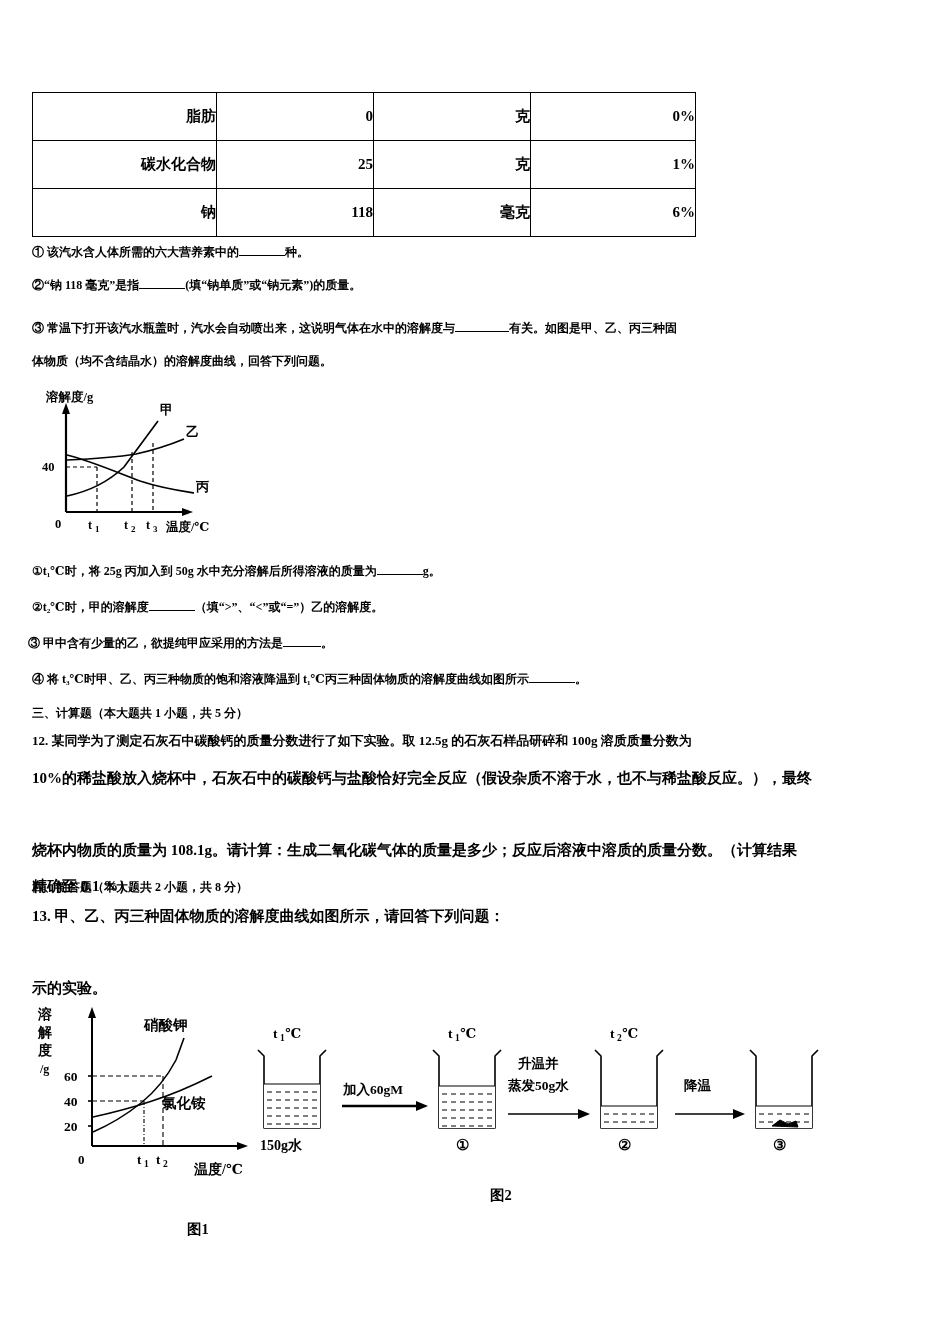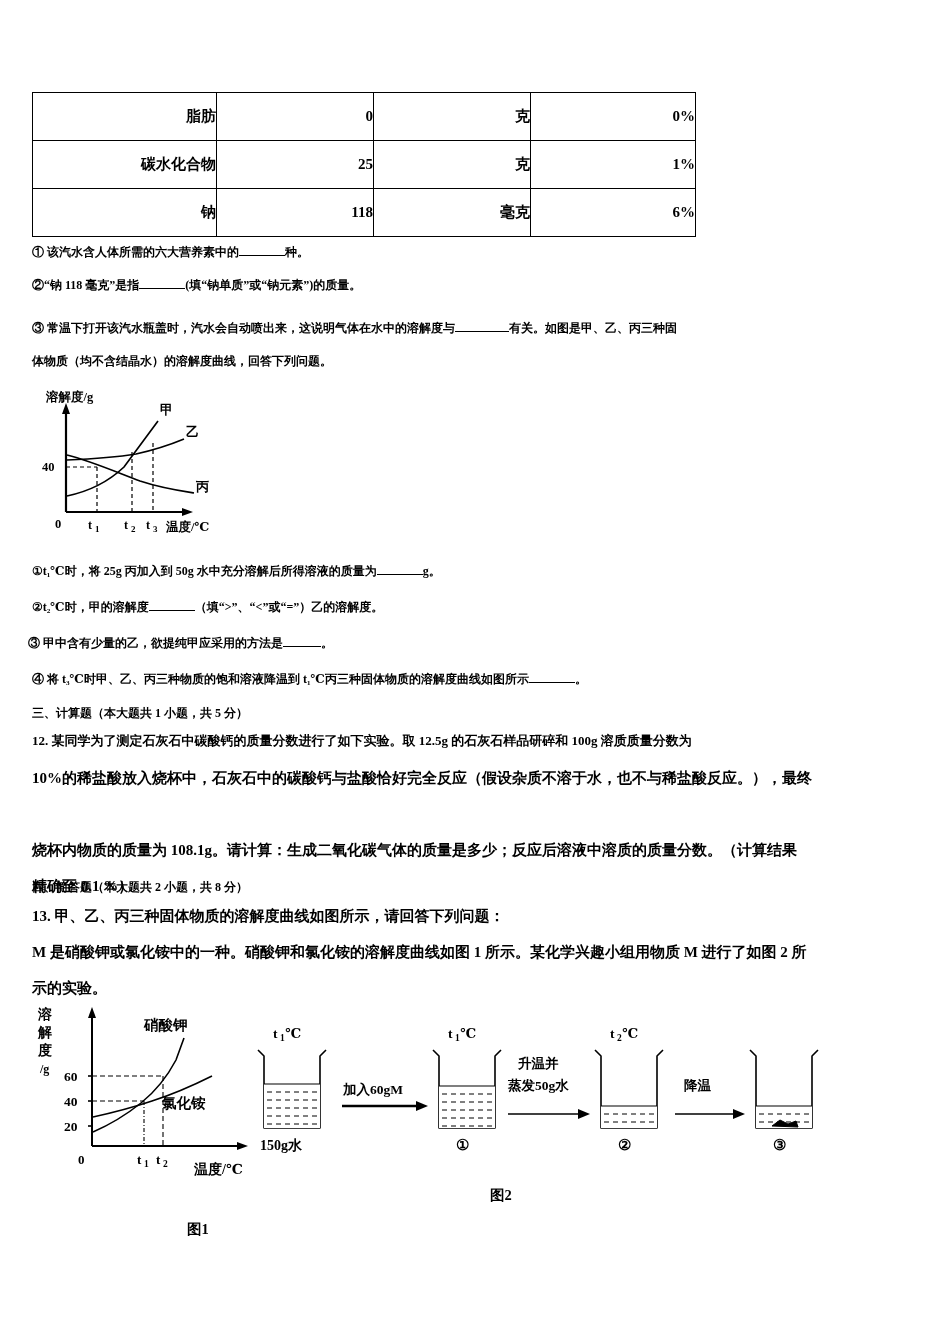--- a/index.html
+++ b/index.html
@@ -186,21 +186,20 @@
   </div>
 
   <div class="para" style="left:32px; top:707px;">三、计算题（本大题共 1 小题，共 5 分）</div>
   <div class="para" style="left:32px; top:734px; font-size:13px;">12. 某同学为了测定石灰石中碳酸钙的质量分数进行了如下实验。取 12.5g 的石灰石样品研碎和 100g 溶质质量分数为</div>
   <div class="para" style="left:32px; top:770px; font-size:15px;">10%的稀盐酸放入烧杯中，石灰石中的碳酸钙与盐酸恰好完全反应（假设杂质不溶于水，也不与稀盐酸反应。），最终</div>
   <div class="para" style="left:32px; top:806px; font-size:15px;margin-top:36px;">烧杯内物质的质量为 108.1g。请计算：生成二氧化碳气体的质量是多少；反应后溶液中溶质的质量分数。（计算结果</div>
   <div class="para" style="left:32px; top:842px; font-size:15px;margin-top:36px;">精确至 0.1 %）</div>
 
   <div class="para" style="left:32px; top:881px;">四、简答题（本大题共 2 小题，共 8 分）</div>
   <div class="para" style="left:32px; top:908px; font-size:15px;">13. 甲、乙、丙三种固体物质的溶解度曲线如图所示，请回答下列问题：</div>
-  <div class="para" style="left:32px; top:944px; font-size:15px;">M 是硝酸钾或氯化铵中的一种。硝酸钾和氯化铵的溶解度曲线如图 1 所示。某化学兴趣小组用物质 M 进行了如图 2 所</div>
   <div class="para" style="left:32px; top:980px; font-size:15px;">示的实验。</div>
 
   <div class="fig1">
     <svg width="250" height="175" viewBox="0 0 250 175">
 
       <text x="4" y="17" font-size="14" font-weight="bold">溶</text>
       <text x="4" y="35" font-size="14" font-weight="bold">解</text>
       <text x="4" y="53" font-size="14" font-weight="bold">度</text>
       <text x="6" y="71" font-size="12" font-weight="bold">/g</text>
 

